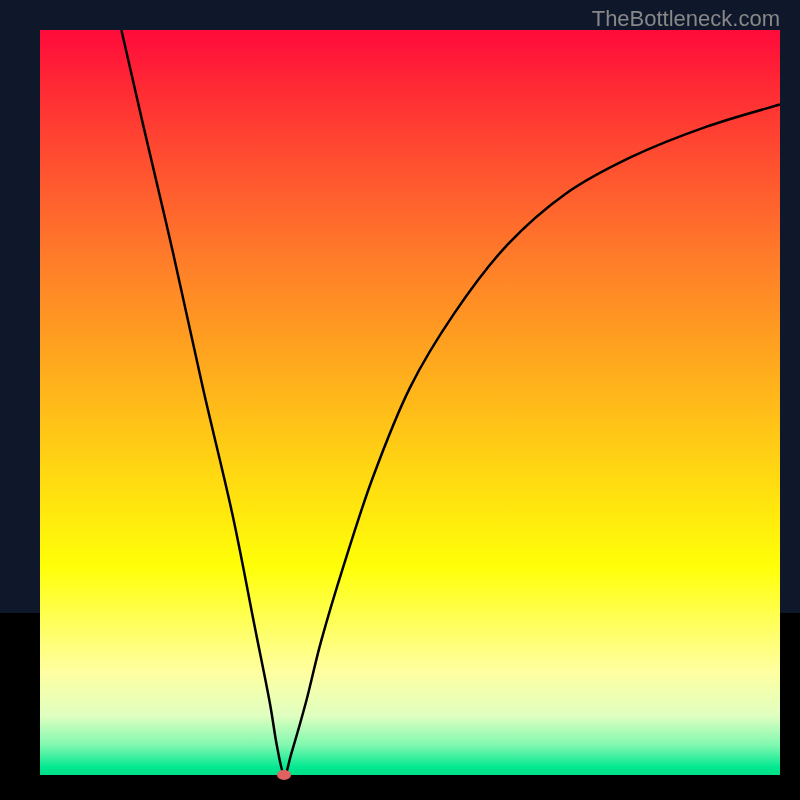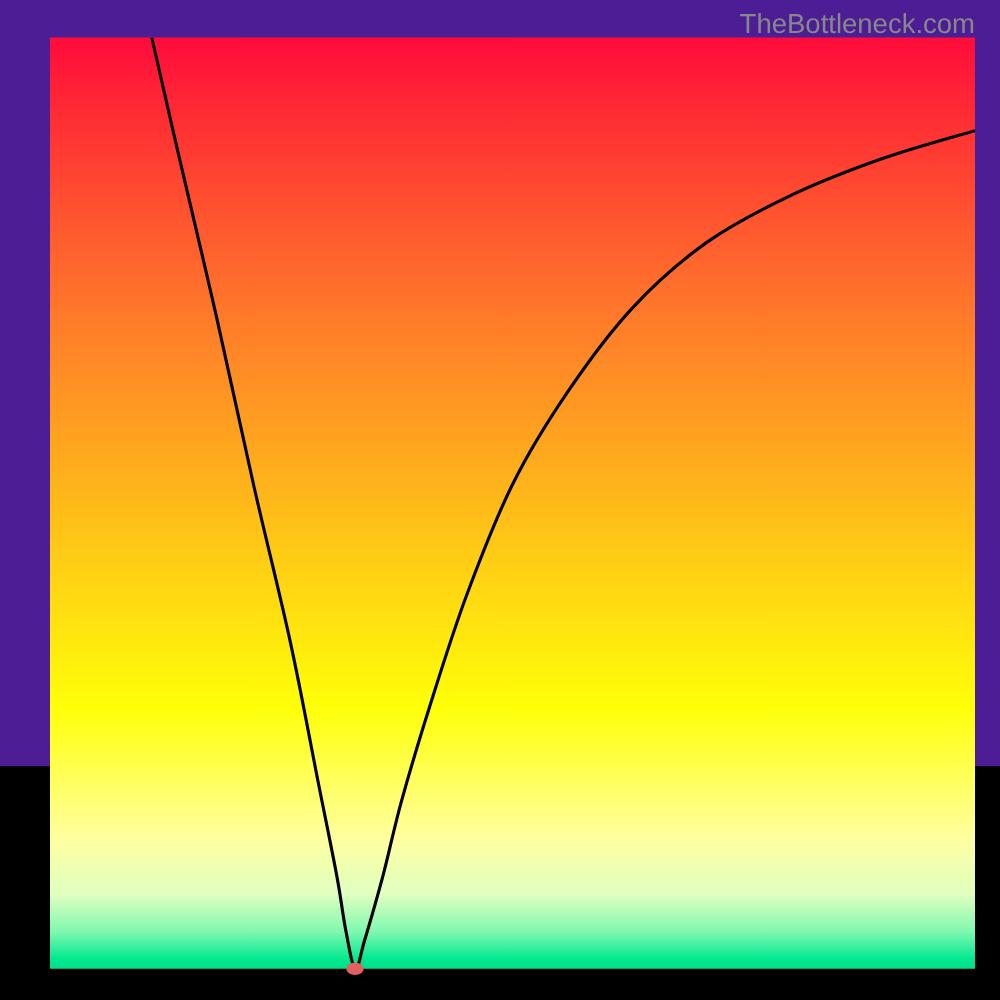--- a/index.html
+++ b/index.html
@@ -8,21 +8,21 @@
     width: 800px;
     height: 800px;
     background: #000;
     font-family: Arial, sans-serif;
     overflow: hidden;
   }
   .container {
     position: relative;
     width: 800px;
     height: 613px;
-    background: #4c1d95;
+    background: #0f172a;
   }
   .watermark {
     position: absolute;
     top: 6px;
     right: 20px;
     color: #888;
     font-size: 22px;
     font-weight: 500;
     z-index: 10;
   }

